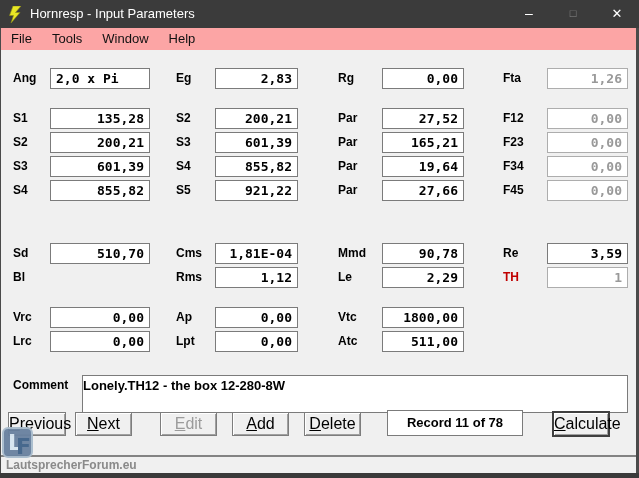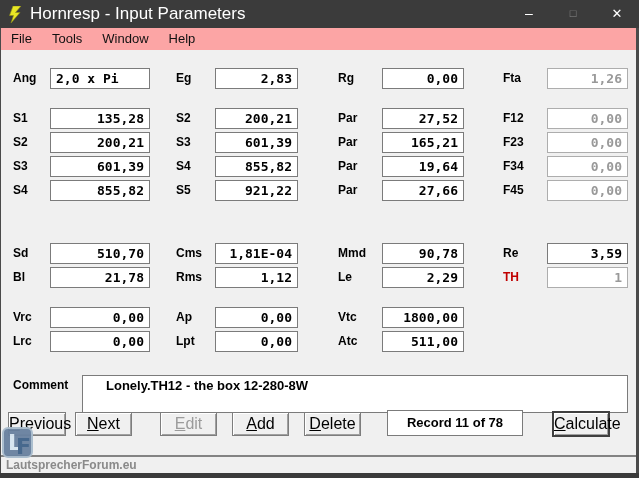--- a/index.html
+++ b/index.html
@@ -6,21 +6,21 @@
   html,body { background:#888; }
   .window {
     position:relative; width:639px; height:478px; background:#f0f0f0;
     font-family:"Liberation Sans", sans-serif; overflow:hidden;
     -webkit-font-smoothing:none;
   }
   
   .titlebar { position:absolute; left:0; top:0; width:639px; height:28px; background:#3b3b3b; }
   .title-icon { position:absolute; left:9px; top:6px; width:13px; height:17px; }
   .title-text { position:absolute; left:30px; top:0; height:28px; line-height:28px;
-    color:#ffffff; font-size:17px; }
+    color:#ffffff; font-size:13px; }
   .win-btn { position:absolute; top:0; width:44px; height:28px; text-align:center;
     line-height:27px; color:#ffffff; font-size:14px; }
   .win-btn.min { right:88px; }
   .win-btn.max { right:44px; color:#8a8a8a; font-size:11px; }
   .win-btn.close { right:0; font-size:13px; }
   
   .menubar { position:absolute; left:1px; top:28px; width:637px; height:22px; background:#fca5a5;
     display:flex; align-items:center; }
   .menu-item { padding:0 10px; font-size:13px; color:#111; height:22px; line-height:22px; }
   
@@ -33,21 +33,21 @@
   .field { position:absolute; height:21px; line-height:19px; background:#ffffff;
     border:1px solid #7b7b7b; font-family:"DejaVu Sans Mono", monospace;
     font-weight:bold; font-size:13px; color:#000; text-align:right; padding:0 5px; }
   .field.left { text-align:left; }
   .field.disabled { color:#999999; border-color:#adadad; }
   .c1l{left:13px;} .c2l{left:176px;} .c3l{left:338px;} .c4l{left:503px;}
   .c1f{left:50px;width:100px;} .c2f{left:215px;width:83px;} .c3f{left:382px;width:82px;} .c4f{left:547px;width:81px;}
   
   .comment-field { position:absolute; left:82px; top:375px; width:546px; height:38px;
     background:#fff; border:1px solid #7b7b7b; font-size:13px; font-weight:bold;
-    line-height:19px; padding:0 23px; color:#000; }
+    line-height:19px; padding:0 0; color:#000; }
   
   .btn { position:absolute; top:412px; height:24px; background:#f0f0f0;
     border:1px solid #7d7d7d; box-shadow:inset 1px 1px 0 #ffffff, inset -1px -1px 0 #a0a0a0;
     font-size:16px; color:#000; text-align:center; line-height:22px; display:block;
     font-family:"Liberation Sans", sans-serif; }
   .btn::first-letter { text-decoration:underline; }
   .btn.disabled { color:#9b9b9b; }
   .btn.default { border:2px solid #3f3f3f; line-height:20px; top:411px; height:26px; }
   .record-box { position:absolute; left:387px; top:410px; width:136px; height:26px;
     background:#ffffff; border:1px solid #7b7b7b; font-size:13px; font-weight:bold;
@@ -133,21 +133,20 @@
   <span class="lbl c1l" style="top:243px">Sd</span>
   <div class="field c1f" style="top:243px">510,70</div>
   <span class="lbl c2l" style="top:243px">Cms</span>
   <div class="field c2f" style="top:243px">1,81E-04</div>
   <span class="lbl c3l" style="top:243px">Mmd</span>
   <div class="field c3f" style="top:243px">90,78</div>
   <span class="lbl c4l" style="top:243px">Re</span>
   <div class="field c4f" style="top:243px">3,59</div>
 
   <span class="lbl c1l" style="top:267px">Bl</span>
-  <div class="field c1f" style="top:267px">21,78</div>
   <span class="lbl c2l" style="top:267px">Rms</span>
   <div class="field c2f" style="top:267px">1,12</div>
   <span class="lbl c3l" style="top:267px">Le</span>
   <div class="field c3f" style="top:267px">2,29</div>
   <span class="lbl red c4l" style="top:267px">TH</span>
   <div class="field disabled c4f" style="top:267px">1</div>
 
   <span class="lbl c1l" style="top:307px">Vrc</span>
   <div class="field c1f" style="top:307px">0,00</div>
   <span class="lbl c2l" style="top:307px">Ap</span>

